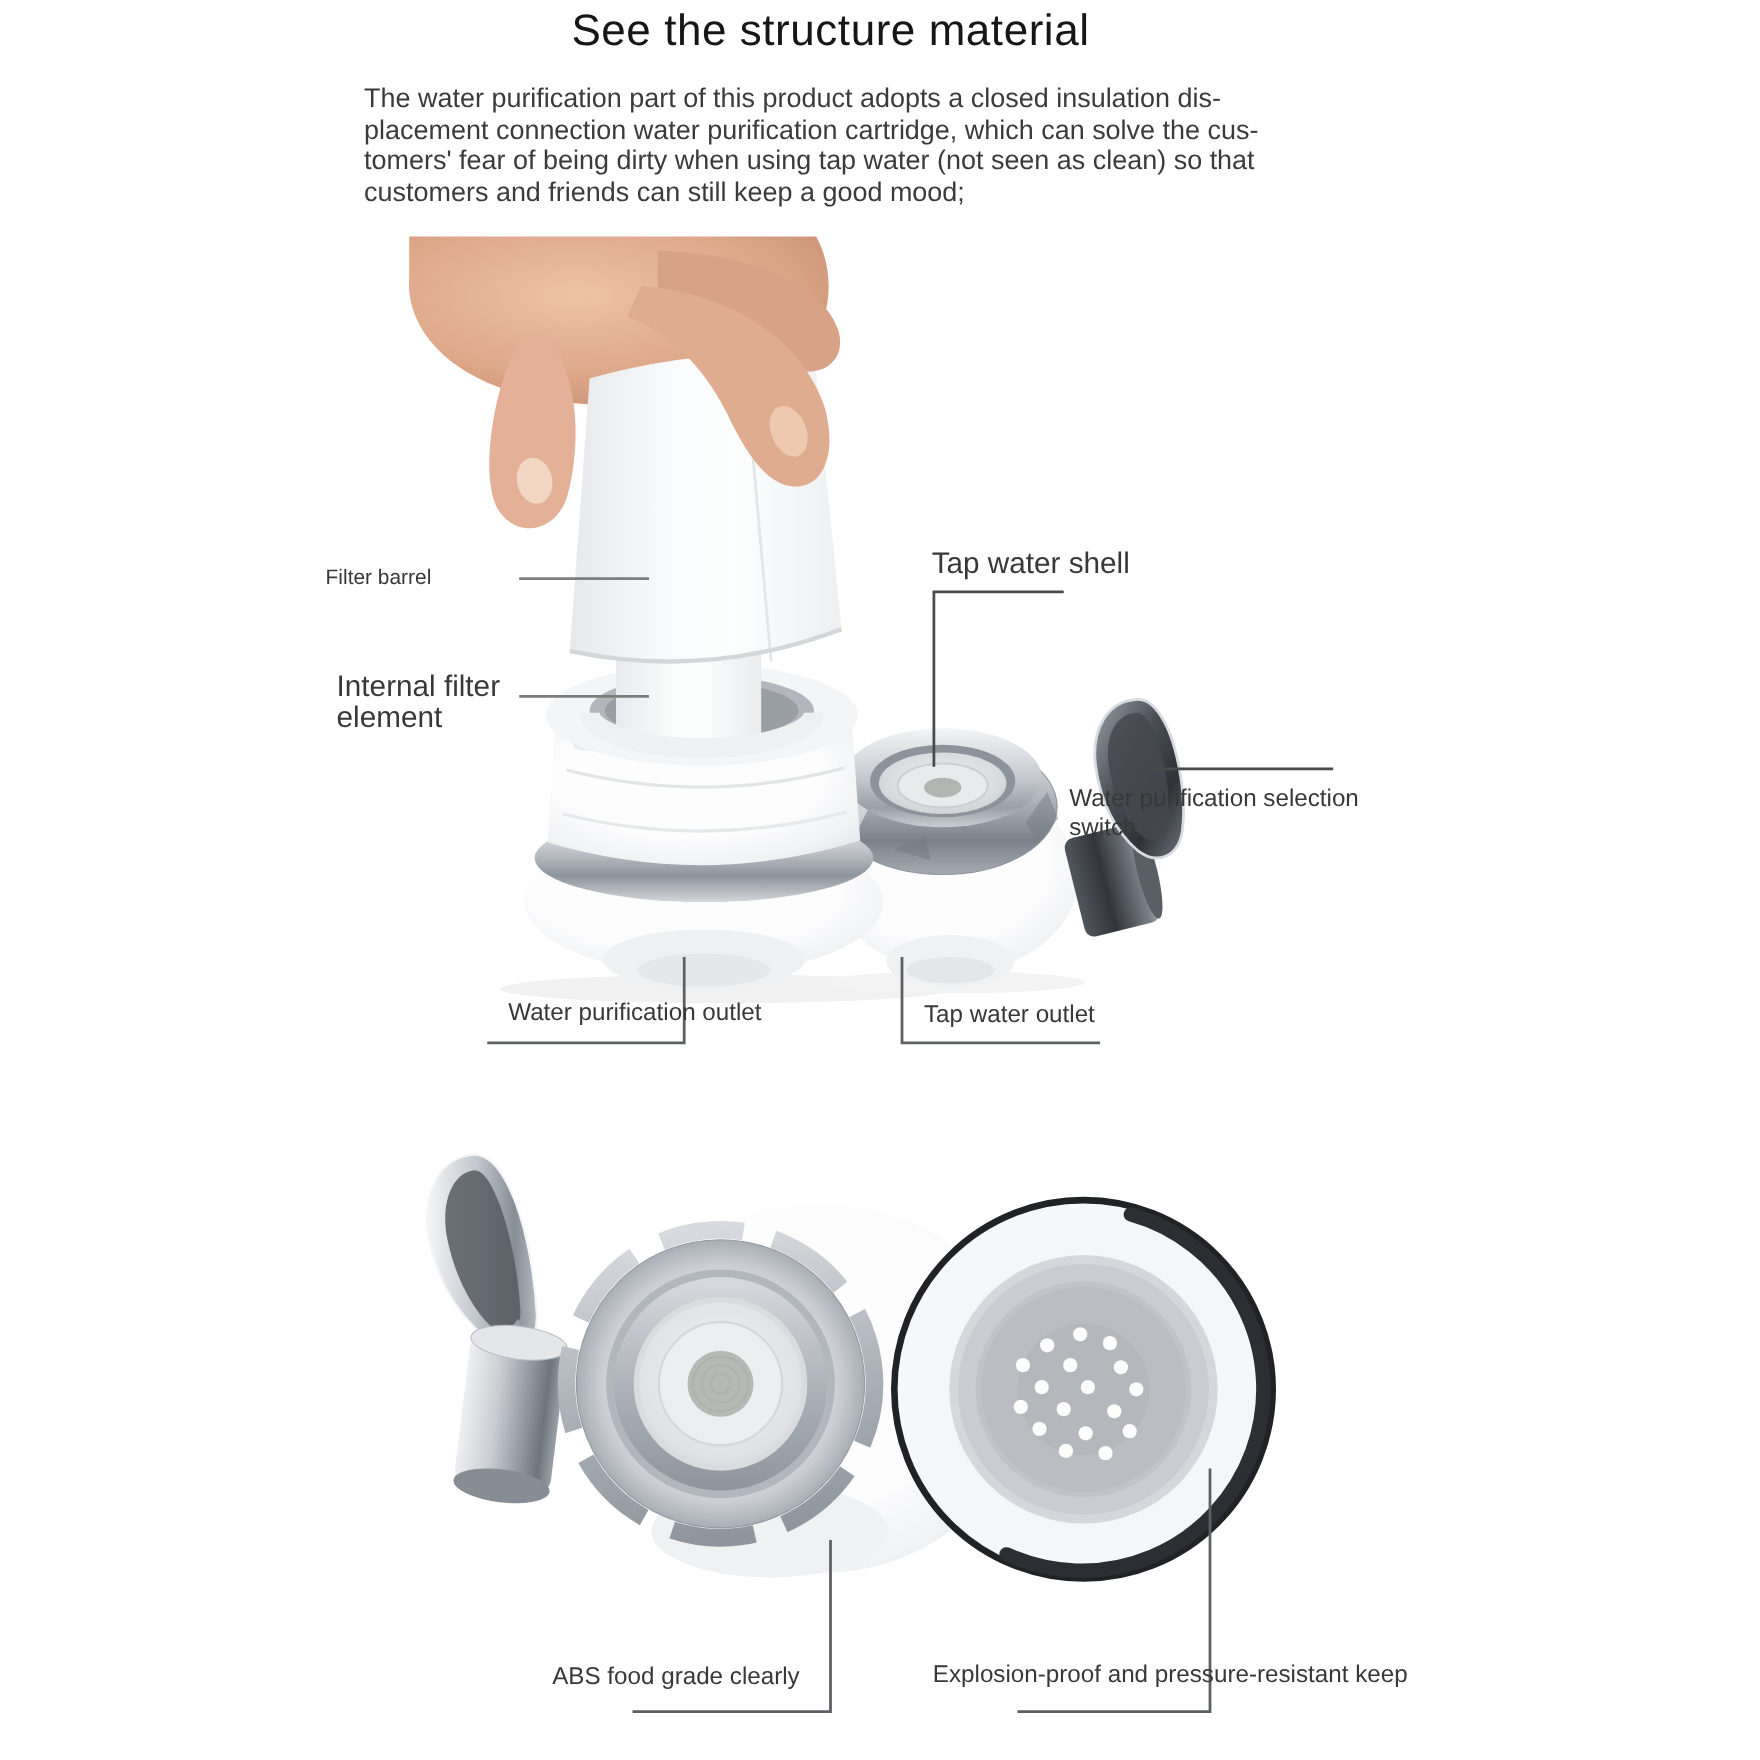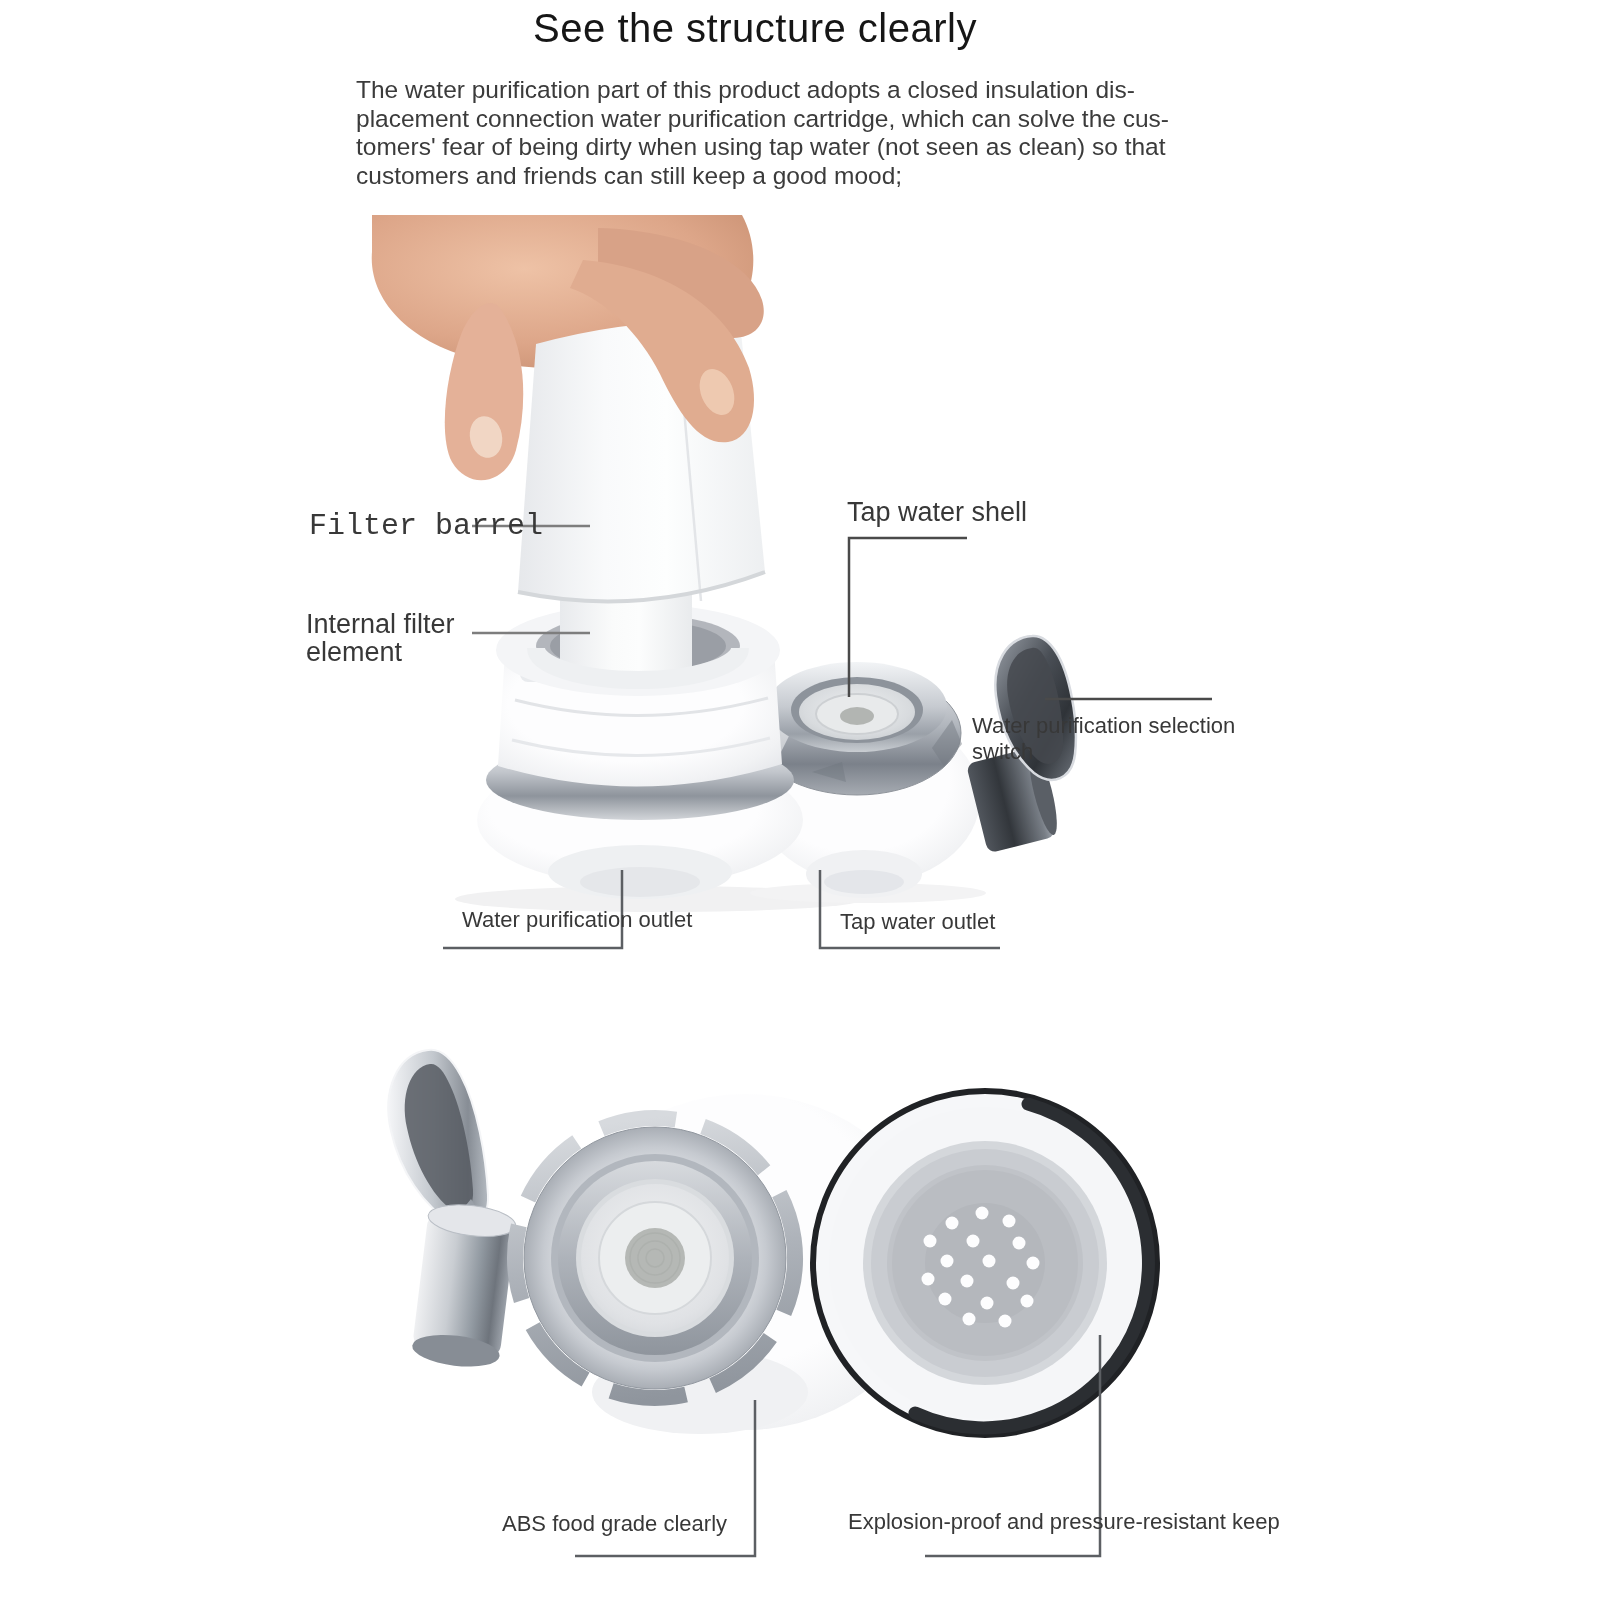--- a/index.html
+++ b/index.html
@@ -7,27 +7,27 @@
   body { font-family:"Liberation Sans", sans-serif; }
   .canvas {
     position:relative; width:1600px; height:1600px; background:#ffffff; overflow:hidden;
   }
   .canvas svg.layer { position:absolute; left:0; top:0; width:1600px; height:1600px; }
   .page-title {
     position:absolute; left:0; top:6px; width:1510px; text-align:center;
     font-size:40px; font-weight:400; color:#161616; letter-spacing:0.5px;
   }
   .description {
-    position:absolute; left:356px; top:76px; width:900px;
+    position:absolute; left:331px; top:76px; width:900px;
     font-size:24.5px; line-height:28.7px; color:#3b3b3b; white-space:pre-line;
   }
   .label {
     position:absolute; color:#383838; white-space:pre-line;
   }
-  .lbl-filter-barrel        { left:309px; top:511px; font-size:30px; line-height:30px;font-family:Liberation Mono, monospace; }
+  .lbl-filter-barrel        { left:296px; top:511px; font-size:19px; line-height:30px; }
   .lbl-internal-filter      { left:306px; top:610px; font-size:27px; line-height:28px; }
   .lbl-tap-water-inlet      { left:847px; top:497px; font-size:27px; line-height:30px; }
   .lbl-switch               { left:972px; top:713px; font-size:22px; line-height:26px; }
   .lbl-wp-outlet            { left:462px; top:907px; font-size:22px; line-height:26px; }
   .lbl-tap-outlet           { left:840px; top:909px; font-size:22px; line-height:26px;text-align:right; }
   .lbl-abs                  { left:502px; top:1511px; font-size:22px; line-height:26px; }
   .lbl-explosion            { left:848px; top:1509px; font-size:22px; line-height:26px; }
 </style>
 </head>
 <body>
@@ -274,21 +274,21 @@
     <path d="M 472,526 H 590" stroke="#7d7d7d" stroke-width="2.5"></path>
     <path d="M 472,633 H 590" stroke="#7d7d7d" stroke-width="2.5"></path>
     <path d="M 967,538 H 849 V 697" stroke="#4a4a4a" stroke-width="2.5"></path>
     <path d="M 1045,699 H 1212" stroke="#4a4a4a" stroke-width="2.5"></path>
     <path d="M 443,948 H 622 V 870" stroke="#5c5f63" stroke-width="2.5"></path>
     <path d="M 820,870 V 948 H 1000" stroke="#5c5f63" stroke-width="2.5"></path>
     <path d="M 755,1400 V 1556 H 575" stroke="#5c5f63" stroke-width="2.5"></path>
     <path d="M 1100,1335 V 1556 H 925" stroke="#5c5f63" stroke-width="2.5"></path>
   </svg>
 
-  <h1 class="page-title">See the structure clearly</h1>
+  <h1 class="page-title">See the structure material</h1>
   <p class="description">The water purification part of this product adopts a closed insulation dis-
 placement connection water purification cartridge, which can solve the cus-
 tomers' fear of being dirty when using tap water (not seen as clean) so that
 customers and friends can still keep a good mood;</p>
 
   <div class="label lbl-filter-barrel">Filter barrel</div>
   <div class="label lbl-internal-filter">Internal filter
 element</div>
   <div class="label lbl-tap-water-inlet">Tap water shell</div>
   <div class="label lbl-switch">Water purification selection

